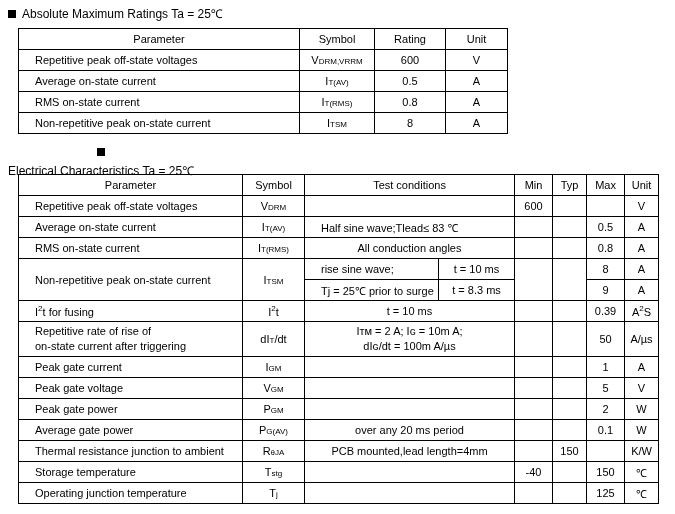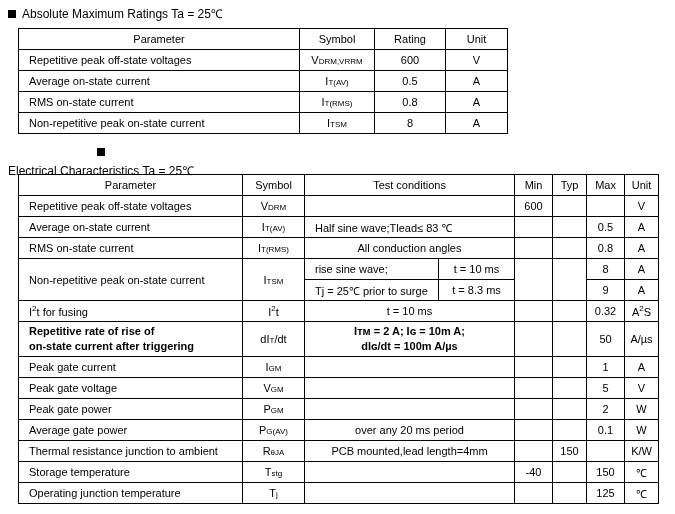--- a/index.html
+++ b/index.html
@@ -39,40 +39,40 @@
   table td, table th {
     border: 1px solid #000;
     padding: 0;
     font-weight: normal;
     font-size: 11px;
     color: #000;
     height: 20px;
     vertical-align: middle;
   }
   .c { text-align: center; }
-  .l { text-align: left; padding-left: 10px; }
+  .l { text-align: left; padding-left: 16px; }
   .sub { font-size: 8px; vertical-align: baseline; }
   .sup { font-size: 8px; vertical-align: super; }
 
   #table1 {
     position: absolute;
     left: 18px;
     top: 28px;
     width: 489px;
   }
   #table2 {
     position: absolute;
     left: 18px;
     top: 174px;
     width: 640px;
   }
   #table2 td { height: 20px; }
   .tall { height: 34px !important; }
   .nw { white-space: nowrap; margin-top: 47px; }
-  .multiline { line-height: 1.35; font-weight: bold; }
+  .multiline { line-height: 1.35; }
 </style>
 </head>
 <body>
 
 <div class="section-title" id="sec1-title">
   <span class="bullet"></span>
   <span>Absolute Maximum Ratings Ta = 25℃</span>
 </div>
 
 <table id="table1">
@@ -189,21 +189,21 @@
       <td class="c">9</td>
       <td class="c">A</td>
     </tr>
 
     <tr>
       <td class="l nw"><span>I</span><span class="sup">2</span><span>t for fusing</span></td>
       <td class="c nw"><span>I</span><span class="sup">2</span><span>t</span></td>
       <td class="c" colspan="2">t = 10 ms</td>
       <td class="c"></td>
       <td class="c"></td>
-      <td class="c">0.32</td>
+      <td class="c">0.39</td>
       <td class="c nw"><span>A</span><span class="sup">2</span><span>S</span></td>
     </tr>
 
     <tr>
       <td class="l tall multiline">
         <div>Repetitive rate of rise of</div>
         <div>on-state current after triggering</div>
       </td>
       <td class="c tall nw"><span>dI</span><span class="sub">T</span><span>/dt</span></td>
       <td class="c tall multiline" colspan="2">

